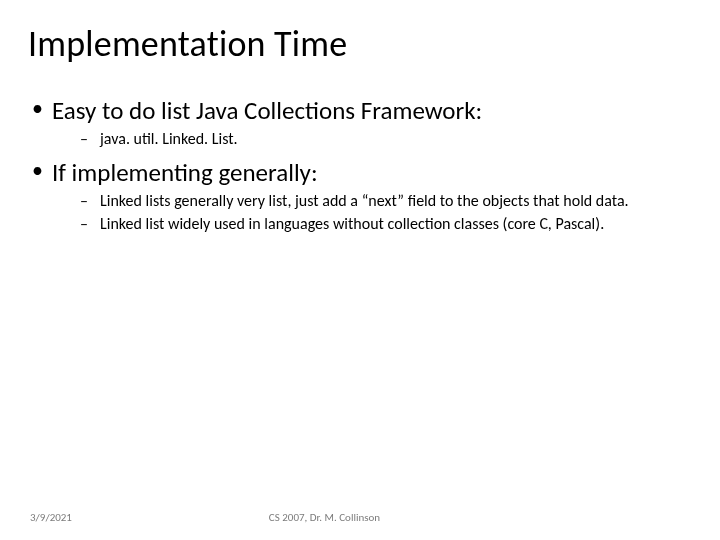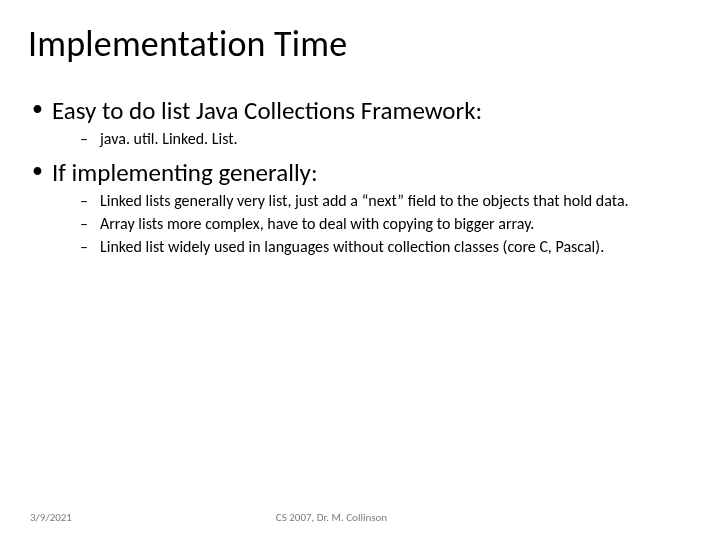--- a/index.html
+++ b/index.html
@@ -8,42 +8,41 @@
   .title { font-size: 36px; font-weight: 400; text-align: left; margin-top: 10px; margin-bottom: 30px; letter-spacing: 0.2px; }
   .body { font-size: 25px; line-height: 1.18; }
   ul.level1 { list-style: none; padding-left: 0; }
   ul.level1 > li { position: relative; padding-left: 24px; margin-bottom: 6px; }
   ul.level1 > li::before { content: "•"; position: absolute; left: 4px; top: 0; font-size: 22px; }
   ul.level2 { list-style: none; padding-left: 26px; margin-top: 4px; margin-bottom: 10px; }
   ul.level2 > li { position: relative; padding-left: 22px; font-size: 16px; margin-bottom: 4px; }
   ul.level2 > li::before { content: "–"; position: absolute; left: 2px; top: 0; }
   .footer { position: absolute; bottom: 16px; left: 0; width: 720px; font-size: 11px; color: #7c7c7c; }
   .footer .date { position: absolute; left: 30px; bottom: 0; }
-  .footer .course { position: absolute; left: 15px; width: 633px; text-align: center; bottom: 0; }
+  .footer .course { position: absolute; left: 8px; width: 633px; text-align: center; bottom: 0; }
 </style>
 </head>
 <body>
 
 <div class="slide">
 
   <h1 class="title">Implementation Time</h1>
 
   <div class="body">
     <ul class="level1">
       <li>
         <span>Easy to do list Java Collections Framework:</span>
         <ul class="level2">
           <li>java. util. Linked. List.</li>
         </ul>
       </li>
       <li>
         <span>If implementing generally:</span>
         <ul class="level2">
           <li>Linked lists generally very list, just add a “next” field to the objects that hold data.</li>
-          <li>Array lists more complex, have to deal with copying to bigger array.</li>
           <li>Linked list widely used in languages without collection classes (core C, Pascal).</li>
         </ul>
       </li>
     </ul>
   </div>
 
   <div class="footer">
     <span class="date">3/9/2021</span>
     <span class="course">CS 2007,  Dr. M. Collinson</span>
   </div>

